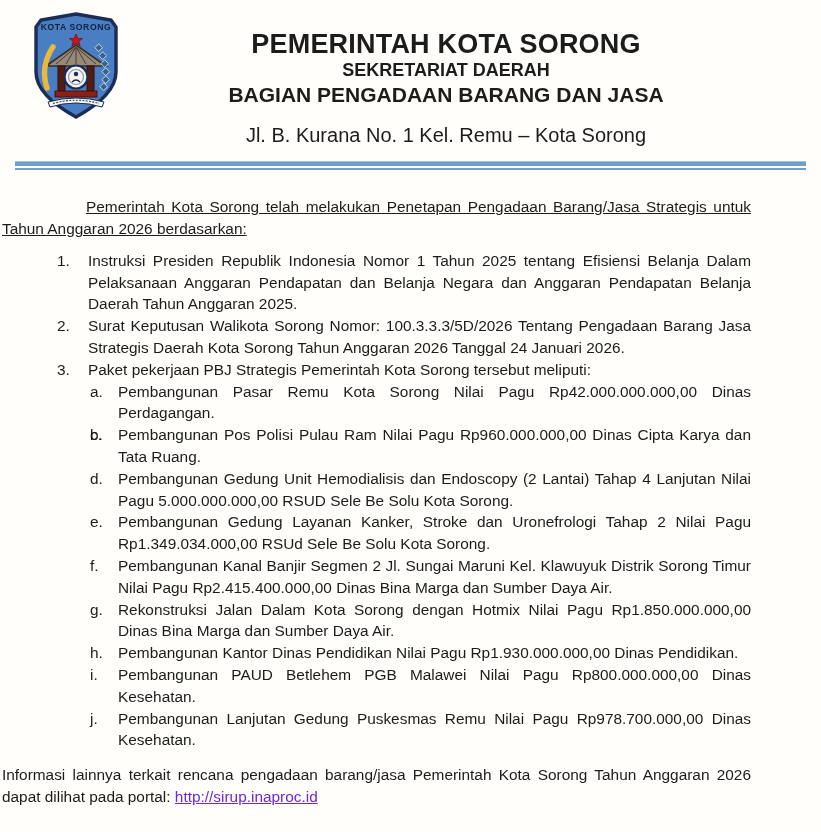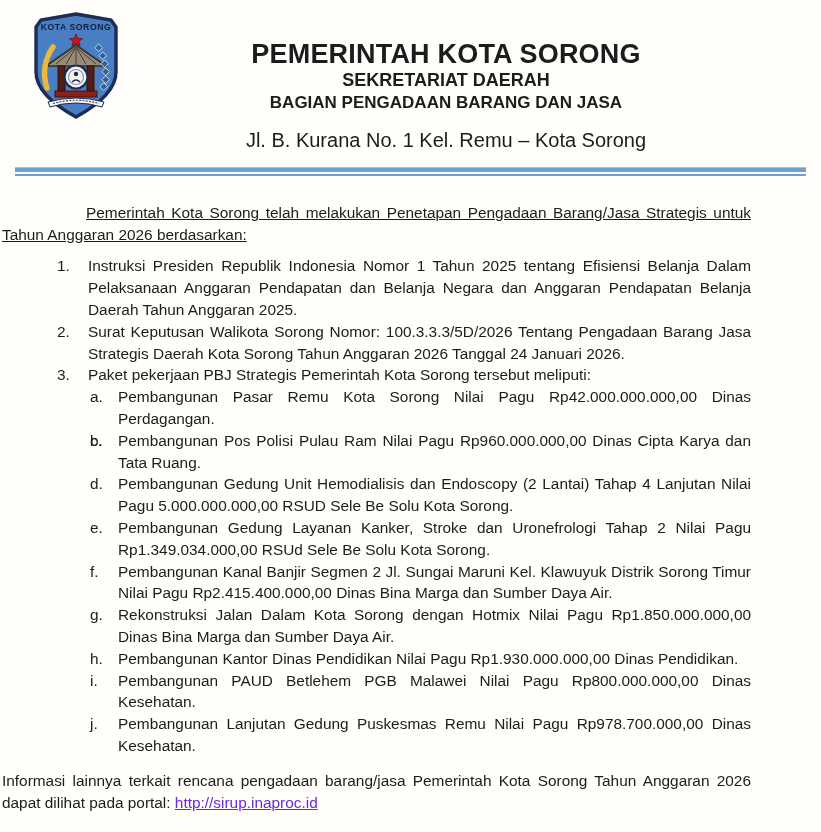--- a/index.html
+++ b/index.html
@@ -10,35 +10,35 @@
   }
   .page {
     position: relative;
     width: 821px;
     height: 832px;
     background: #fffefa;
     overflow: hidden;
   }
 
   
-  .letterhead { position: relative; padding-top: 29px; }
+  .letterhead { position: relative; padding-top: 19px; }
   .logo {
     position: absolute;
     left: 30px; top: 12px;
     width: 92px; height: 108px;
   }
   .head-text {
     margin-left: 122px;
     width: 648px;
     text-align: center;
     line-height: 1.12;
   }
   .head-title    { font-size: 27px; font-weight: 700; letter-spacing: 0.2px; margin-top: 10px; }
   .head-sub1     { font-size: 18px; font-weight: 700; margin-top: 1px; }
-  .head-sub2     { font-size: 17px; font-weight: 700; margin-top: 3px; }
+  .head-sub2     { font-size: 21px; font-weight: 700; margin-top: 3px; }
   .head-address  { font-size: 20px; font-weight: 400; margin-top: 17px; }
 
   
   .divider { margin: 15px 15px 0 15px; }
   .divider .thick {
     height: 5px;
     background: #6f9fd0;
     border-top: 1px solid #a4c2e2;
   }
   .divider .gap { height: 2px; background: #fffefa; }

